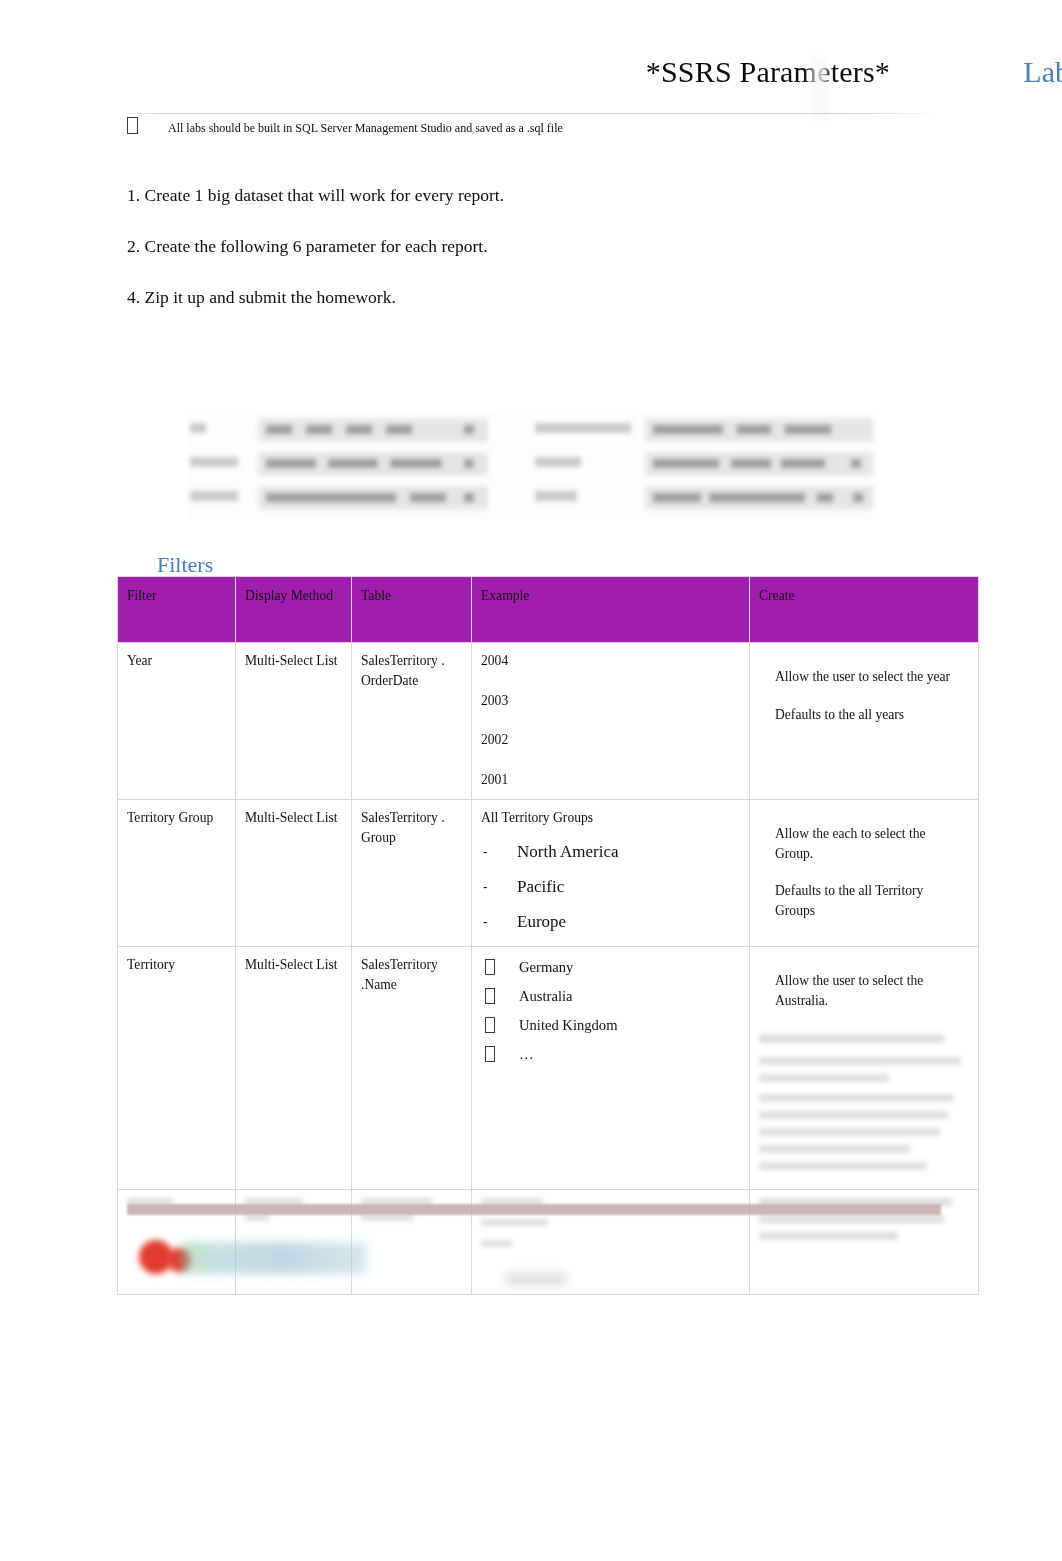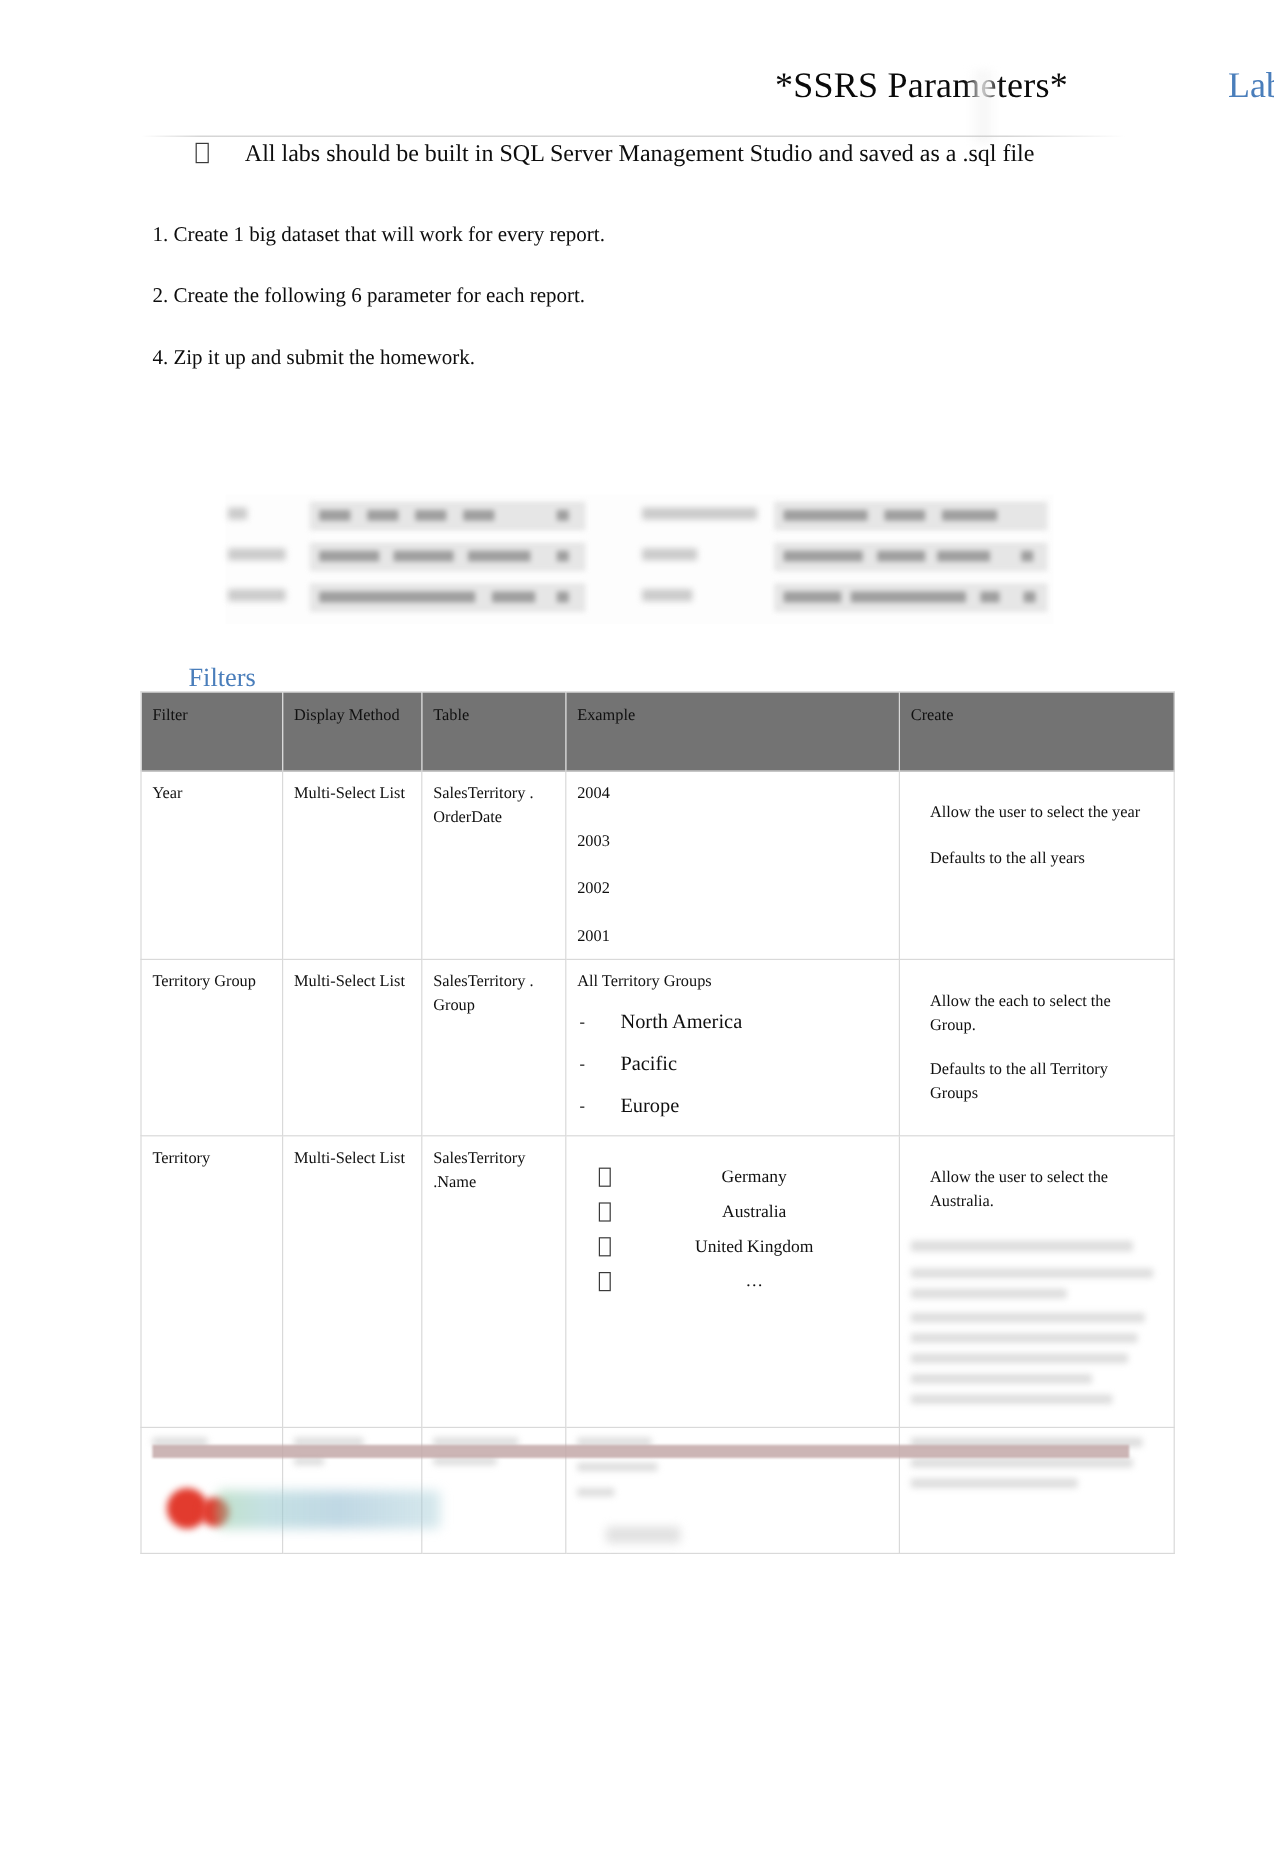--- a/index.html
+++ b/index.html
@@ -73,24 +73,23 @@
     background: linear-gradient(to right, rgba(255,255,255,0), rgba(246,246,246,.95), rgba(255,255,255,0));
     filter: blur(3px);
   }
 
   
   .lead-bullet {
     position: absolute;
     left: 127px;
     top: 114px;
     width: 850px;
-    font-size: 20px;
+    font-size: 12px;
     line-height: 28px;
     white-space: nowrap;
-    margin-left: 36px;
   }
   .lead-bullet .glyph-box {
     display: inline-block;
     width: 9px;
     height: 15px;
     border: 1px solid #3a3a3a;
     vertical-align: -2px;
     margin-right: 30px;
   }
 
@@ -187,21 +186,21 @@
 
   .filters-table th,
   .filters-table td {
     border: 1px solid #d9d9d9;
     vertical-align: top;
     padding: 8px 9px 10px 9px;
     text-align: left;
     font-weight: normal;
   }
   .filters-table thead th {
-    background: #737373;
+    background: #a21caf;
     height: 46px;
     padding-top: 9px;
   }
   .filters-table tbody tr.r-year td    { height: 108px; }
   .filters-table tbody tr.r-group td   { height: 128px; }
   .filters-table tbody tr.r-terr td    { height: 206px; }
   .filters-table tbody tr.r-faded td   { height: 86px; }
 
   .cell-lines span { display: block; }
   .cell-lines span + span { margin-top: 20px; }
@@ -225,24 +224,23 @@
   .dash-list li .dash {
     position: absolute;
     left: 2px;
     top: 0;
     font-size: 13.6px;
   }
   .ex-title { display: block; }
 
   
   .box-list {
-    margin: 16px;
+    margin: 2px;
     padding: 0;
     list-style: none;
-    text-align: center;
   }
   .box-list li {
     position: relative;
     padding-left: 36px;
     font-size: 14.6px;
     line-height: 20px;
     margin-top: 9px;
   }
   .box-list li:first-child { margin-top: 0; }
   .box-list li .glyph-box {

